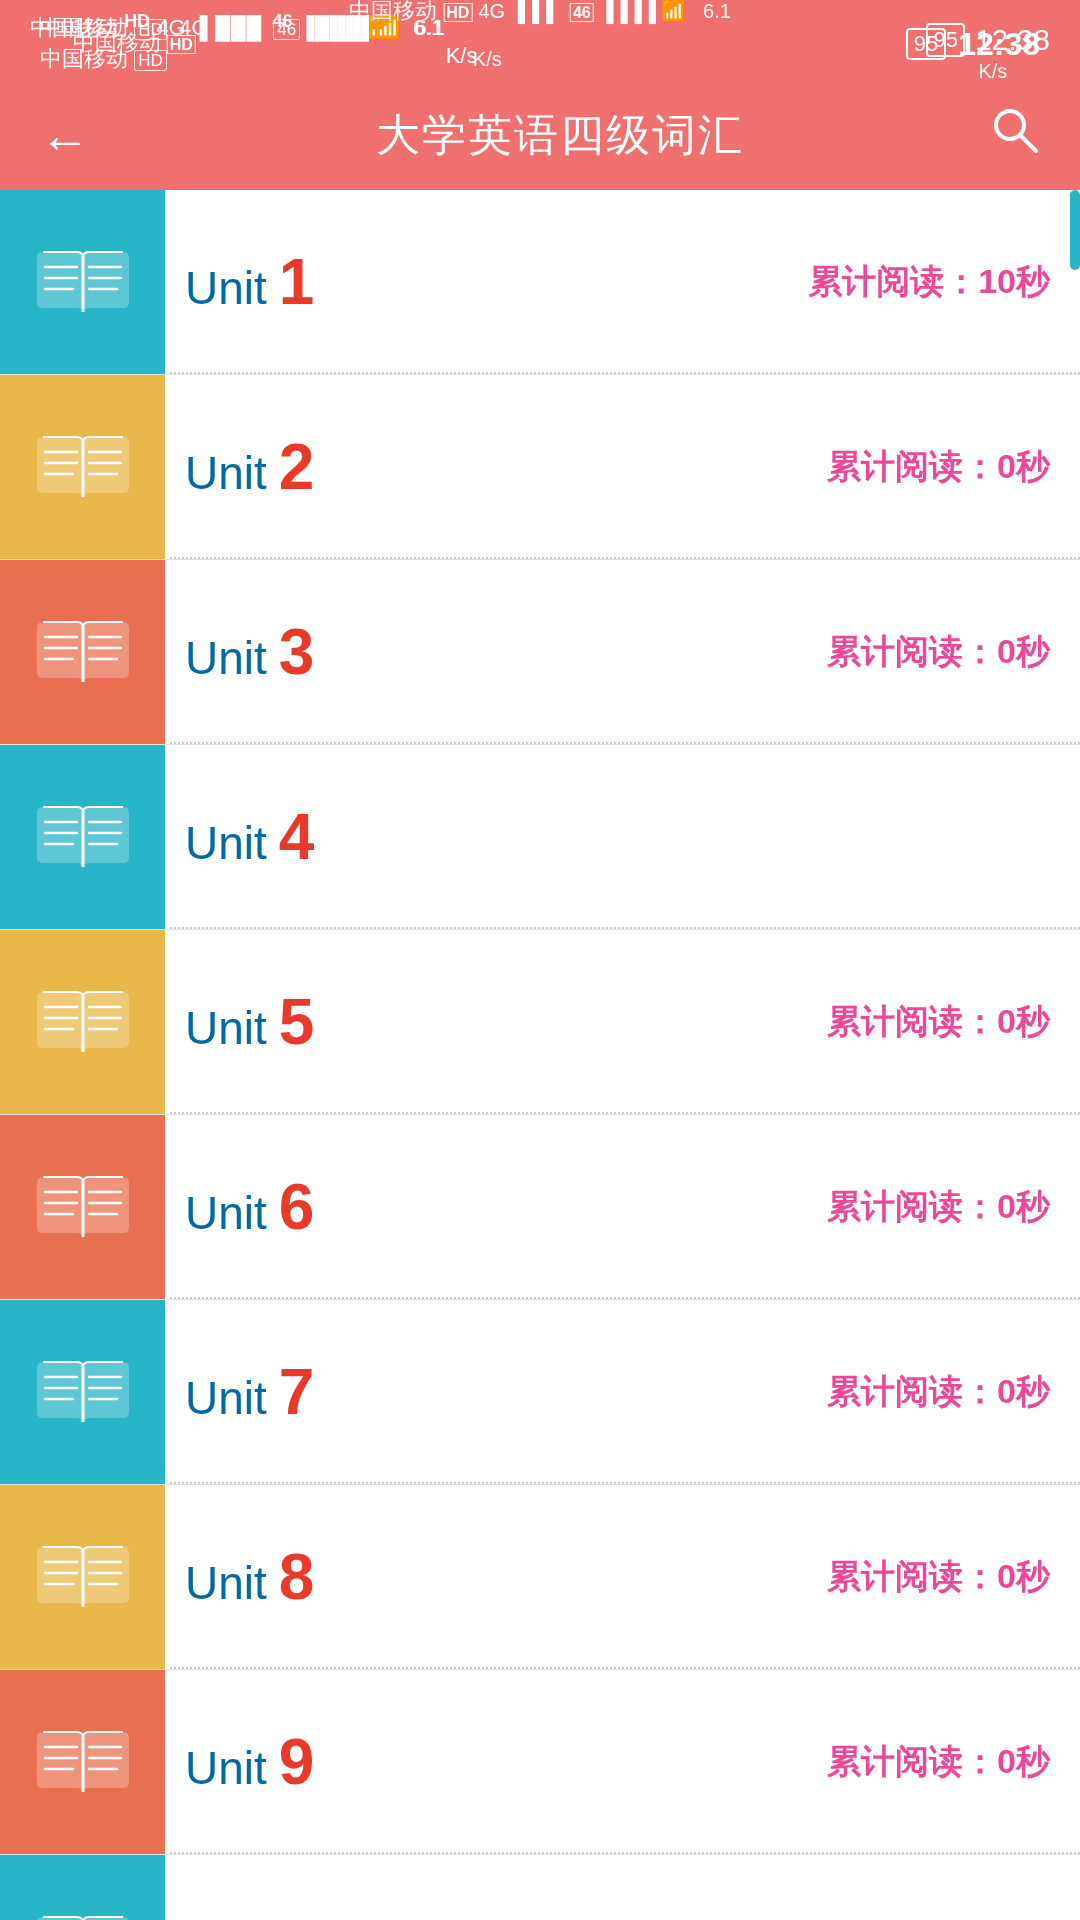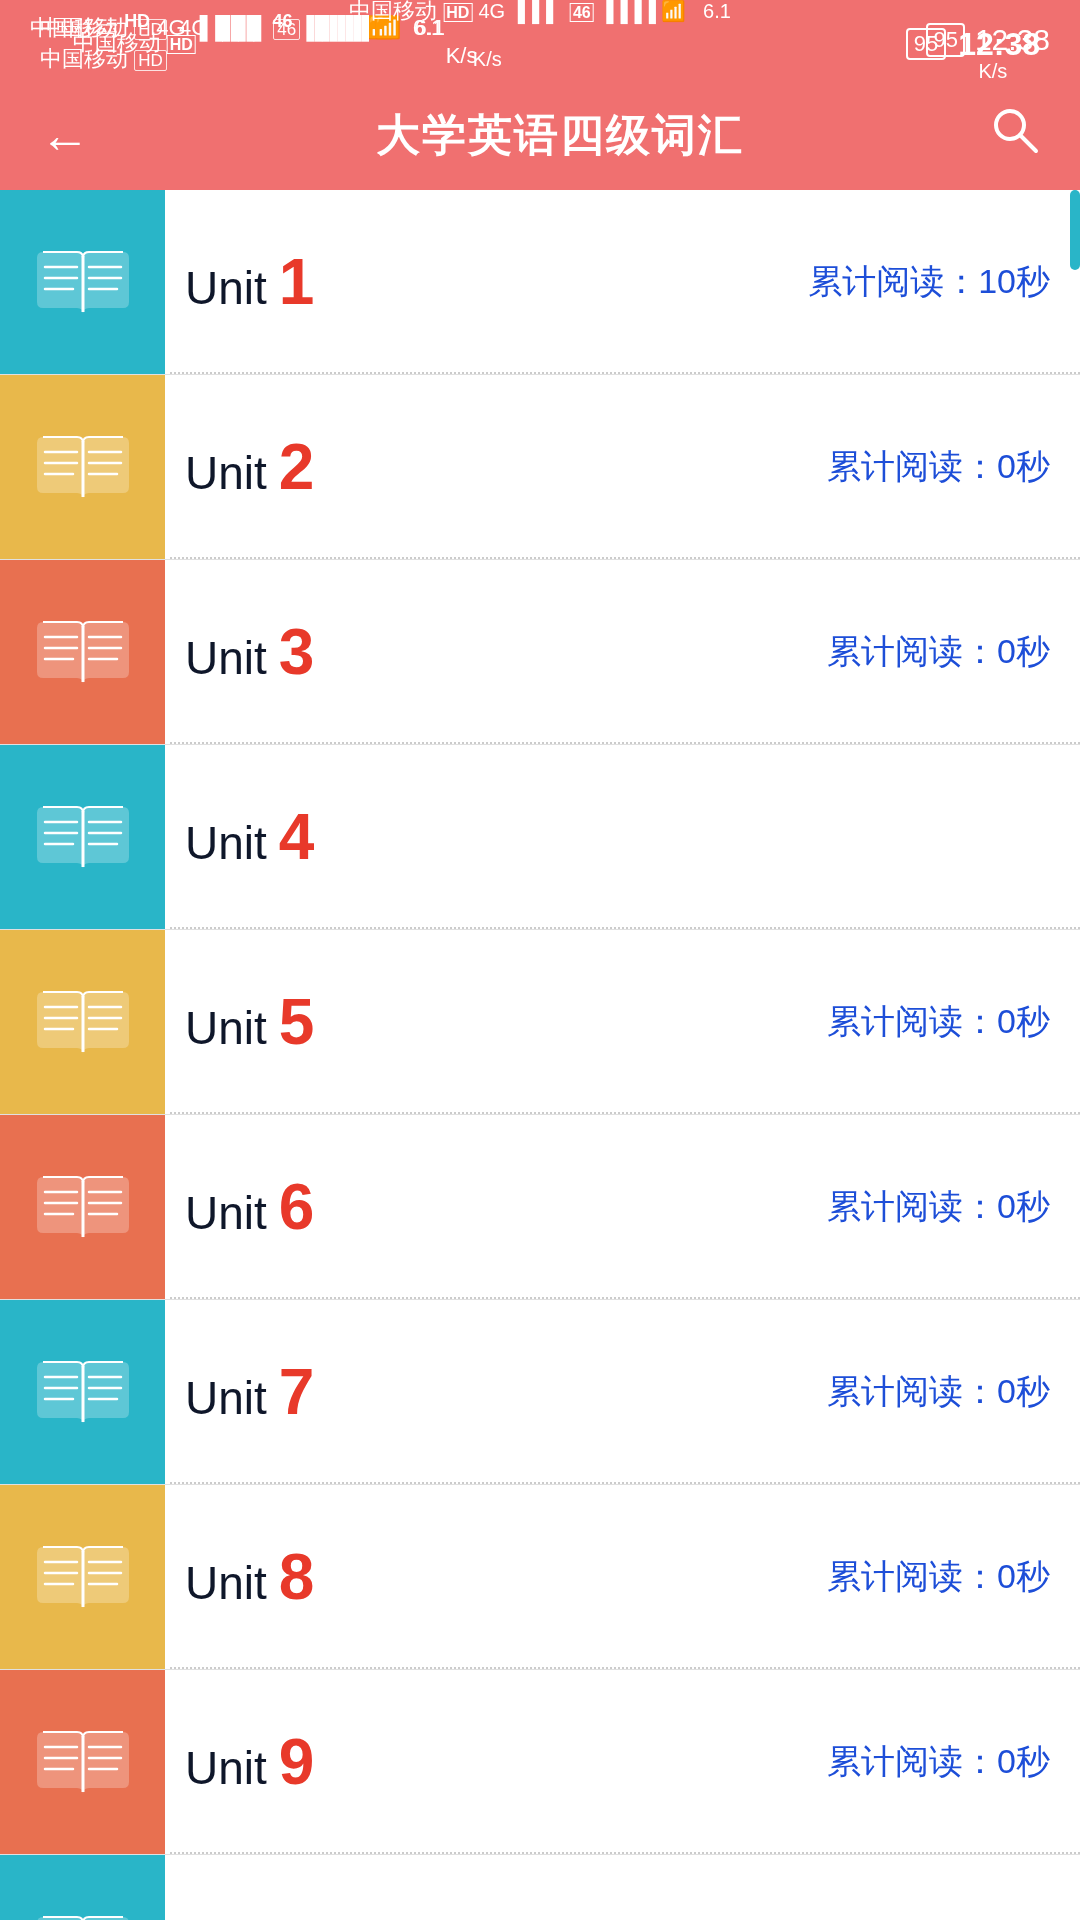--- a/index.html
+++ b/index.html
@@ -49,21 +49,21 @@
       padding: 0 40px;
       color: white;
     }
     .header-back {
       font-size: 50px;
       cursor: pointer;
       font-weight: 300;
     }
     .header-title {
       font-size: 44px;
-      font-weight: 700;
+      font-weight: 400;
       letter-spacing: 2px;
       margin-left: 40px;
     }
     .header-search {
       font-size: 46px;
       cursor: pointer;
     }
 
     
     .list-container {
@@ -117,32 +117,33 @@
       justify-content: space-between;
       padding: 0 30px 0 20px;
     }
     .unit-label {
       display: flex;
       align-items: baseline;
       gap: 12px;
     }
     .unit-text {
       font-size: 46px;
-      color: #0f172a;
+      color: #0369a1;
       font-weight: 400;
     }
     .unit-number {
       font-size: 64px;
       color: #e8392a;
       font-weight: 700;
     }
     .unit-reading {
       font-size: 34px;
-      color: #1d4ed8;
+      color: #ec4899;
       white-space: nowrap;
+      font-weight: bold;
     }
 
     
     .bg-teal { background: #29b5c8; }
     .bg-yellow { background: #e8b84b; }
     .bg-salmon { background: #e87050; }
   </style>
 </head>
 <body>
 

